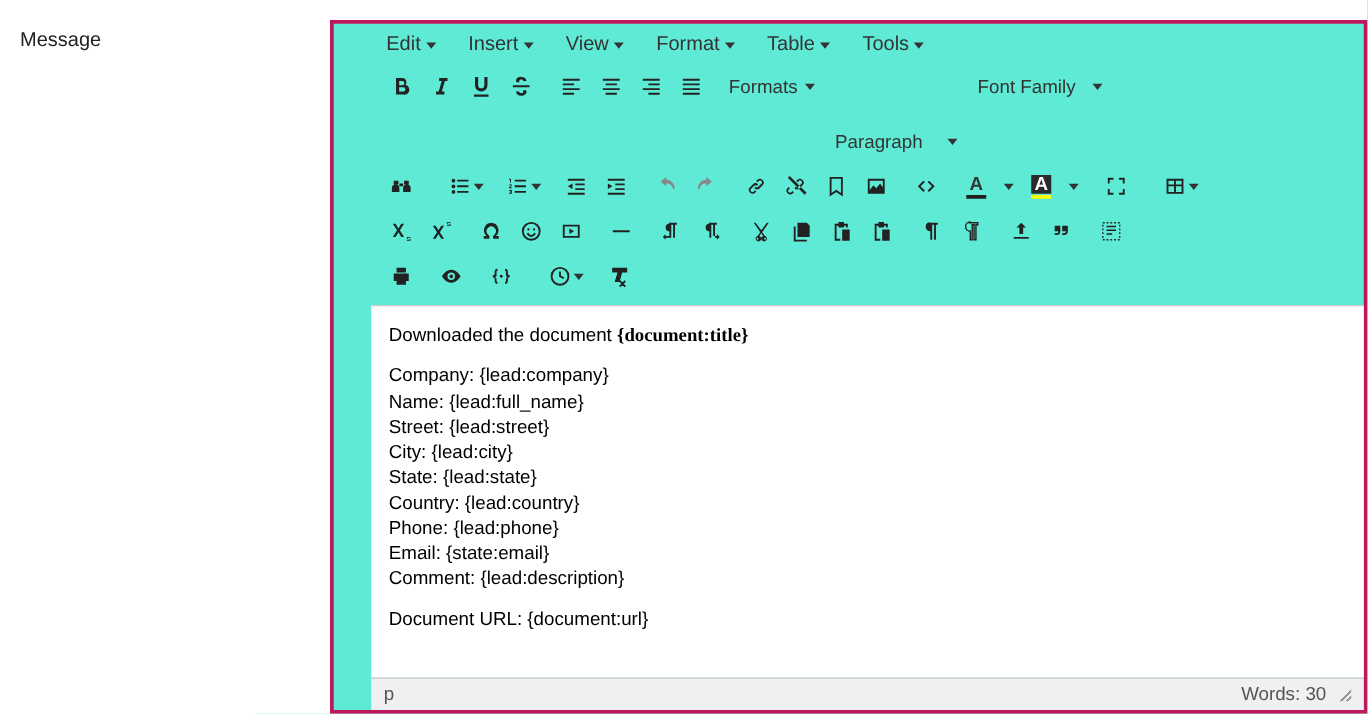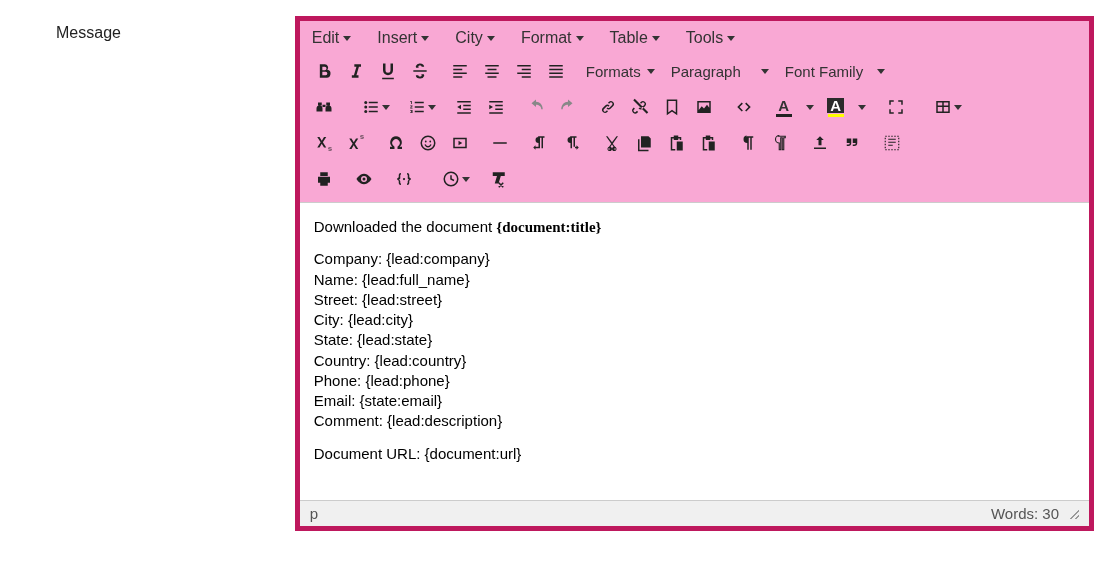--- a/index.html
+++ b/index.html
@@ -9,26 +9,26 @@
   color: #333;
   padding: 16px 0 0 16px;
   width: 1094px;
 }
 .container { display: flex; }
 .label-col {
   width: 248px;
   padding-top: 8px;
   font-size: 16px;
   color: #222;
-  margin-left: 40px;
 }
 .editor-col {
   width: 830px;
-  border: 5px solid #be185d;
-  background: #f9a8d4;
+  border: 3px solid #be185d;
+  background: #5eead4;
+  padding-left: 30px;
 }
 .menubar {
   display: flex;
   padding: 6px 10px 4px 10px;
 }
 .menu-item {
   display: flex;
   align-items: center;
   font-size: 16px;
   color: #333;
@@ -71,21 +71,21 @@
   display: flex;
   align-items: center;
   font-size: 15px;
   color: #333;
   padding: 2px 6px;
   margin-right: 4px;
   cursor: pointer;
   height: 30px;
 }
 .tb-text .caret { margin-left: 6px; }
-.tb-text.wide { min-width: 100px; }
+.tb-text.wide { min-width: 100px; margin-top: 44px; }
 .tb-text.fw { min-width: 105px; }
 .sep { width: 8px; }
 .textcolor-btn {
   width: 32px;
   display: flex;
   flex-direction: column;
   align-items: center;
   justify-content: center;
   height: 30px;
   cursor: pointer;
@@ -144,21 +144,21 @@
     <div class="menubar">
       <div class="menu-item">
           <span>Edit</span>
           <span class="caret"></span>
         </div>
       <div class="menu-item">
           <span>Insert</span>
           <span class="caret"></span>
         </div>
       <div class="menu-item">
-          <span>City</span>
+          <span>View</span>
           <span class="caret"></span>
         </div>
       <div class="menu-item">
           <span>Format</span>
           <span class="caret"></span>
         </div>
       <div class="menu-item">
           <span>Table</span>
           <span class="caret"></span>
         </div>

